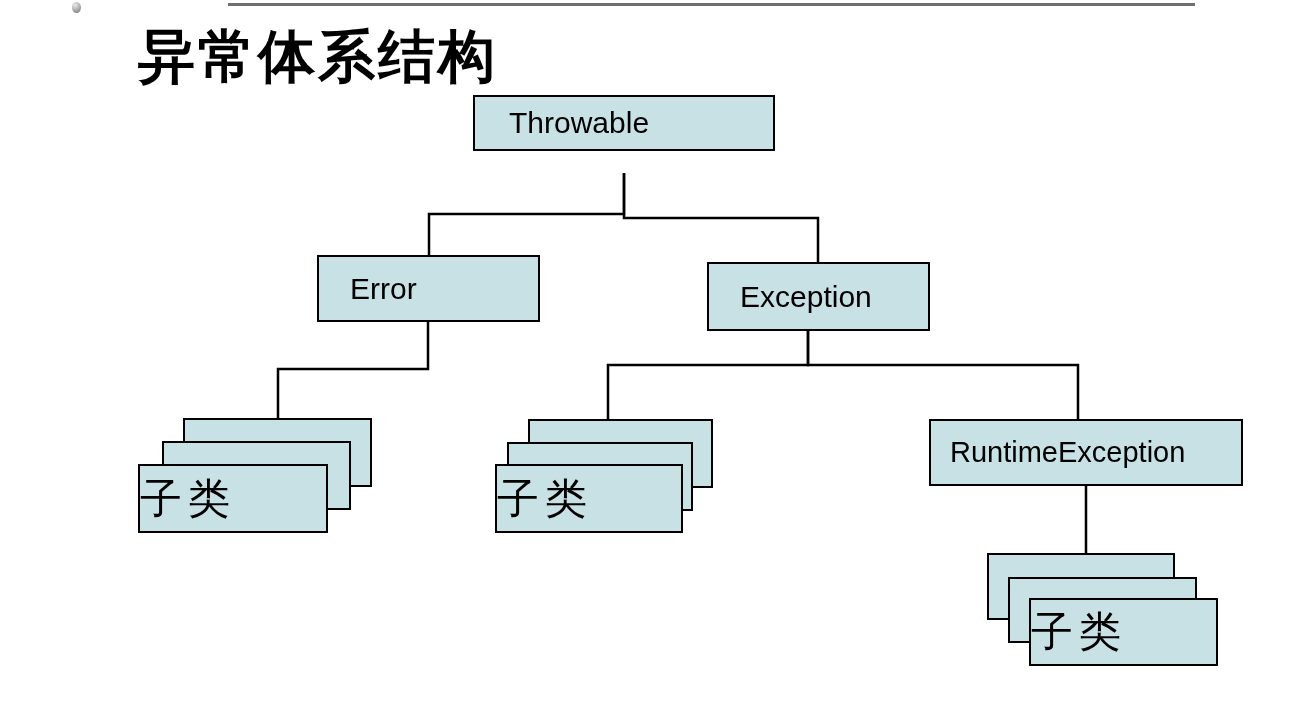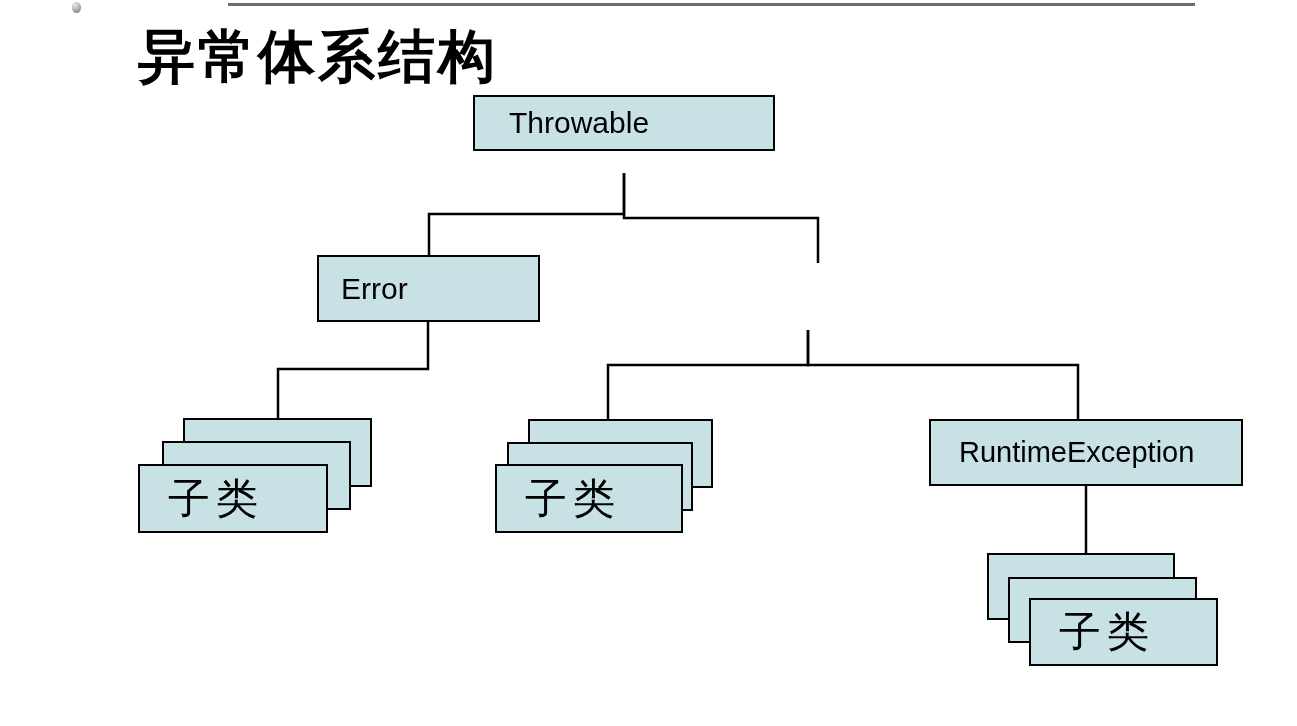--- a/index.html
+++ b/index.html
@@ -18,32 +18,32 @@
 
   .slide-title{position:absolute;left:130px;top:16px;margin:8px;
     font-family:"Liberation Serif","DejaVu Serif",serif;font-weight:bold;
     font-size:57px;letter-spacing:3px;color:#000;line-height:1.15;white-space:nowrap;}
 
   svg.connectors{position:absolute;left:0;top:0;}
   svg.connectors polyline{fill:none;stroke:var(--connector);stroke-width:2.5;}
 
   .node{position:absolute;box-sizing:border-box;background:var(--node-fill);
     border:2.5px solid var(--node-border);display:flex;align-items:center;color:#000;}
-  .node .lbl{padding-left:22px;font-size:30px;white-space:nowrap;}
+  .node .lbl{padding-left:31px;font-size:30px;white-space:nowrap;}
 
   .node-throwable{left:473px;top:95px;width:302px;height:56px;}
   .node-throwable .lbl{padding-left:34px;}
   .node-error{left:317px;top:255px;width:223px;height:67px;}
   .node-exception{left:707px;top:262px;width:223px;height:69px;}
   .node-runtime{left:929px;top:419px;width:314px;height:67px;}
-  .node-runtime .lbl{padding-left:28px;font-size:29px;}
+  .node-runtime .lbl{padding-left:19px;font-size:29px;}
 
   .card{position:absolute;box-sizing:border-box;background:var(--node-fill);
     border:2.5px solid var(--node-border);display:flex;align-items:center;color:#000;}
-  .card .zh{padding-left:28px;font-family:"Liberation Serif","DejaVu Serif",serif;
+  .card .zh{font-family:"Liberation Serif","DejaVu Serif",serif;
     font-size:42px;letter-spacing:6px;white-space:nowrap;}
 
   
   .s1-back {left:183px;top:418px;width:189px;height:69px;}
   .s1-mid  {left:162px;top:441px;width:189px;height:69px;}
   .s1-front{left:138px;top:464px;width:190px;height:69px;}
   
   .s2-back {left:528px;top:419px;width:185px;height:69px;}
   .s2-mid  {left:507px;top:442px;width:186px;height:69px;}
   .s2-front{left:495px;top:464px;width:188px;height:69px;}
@@ -72,20 +72,23 @@
   </svg>
 
   <div class="node node-throwable">
     <span class="lbl">Throwable</span>
   </div>
 
   <div class="node node-error">
     <span class="lbl">Error</span>
   </div>
 
+  <div class="node node-exception">
+    <span class="lbl">Exception</span>
+  </div>
 
   <div class="node node-runtime">
     <span class="lbl">RuntimeException</span>
   </div>
 
   <div class="card s1-back"></div>
   <div class="card s1-mid"></div>
   <div class="card s1-front">
     <span class="zh">子类</span>
   </div>

